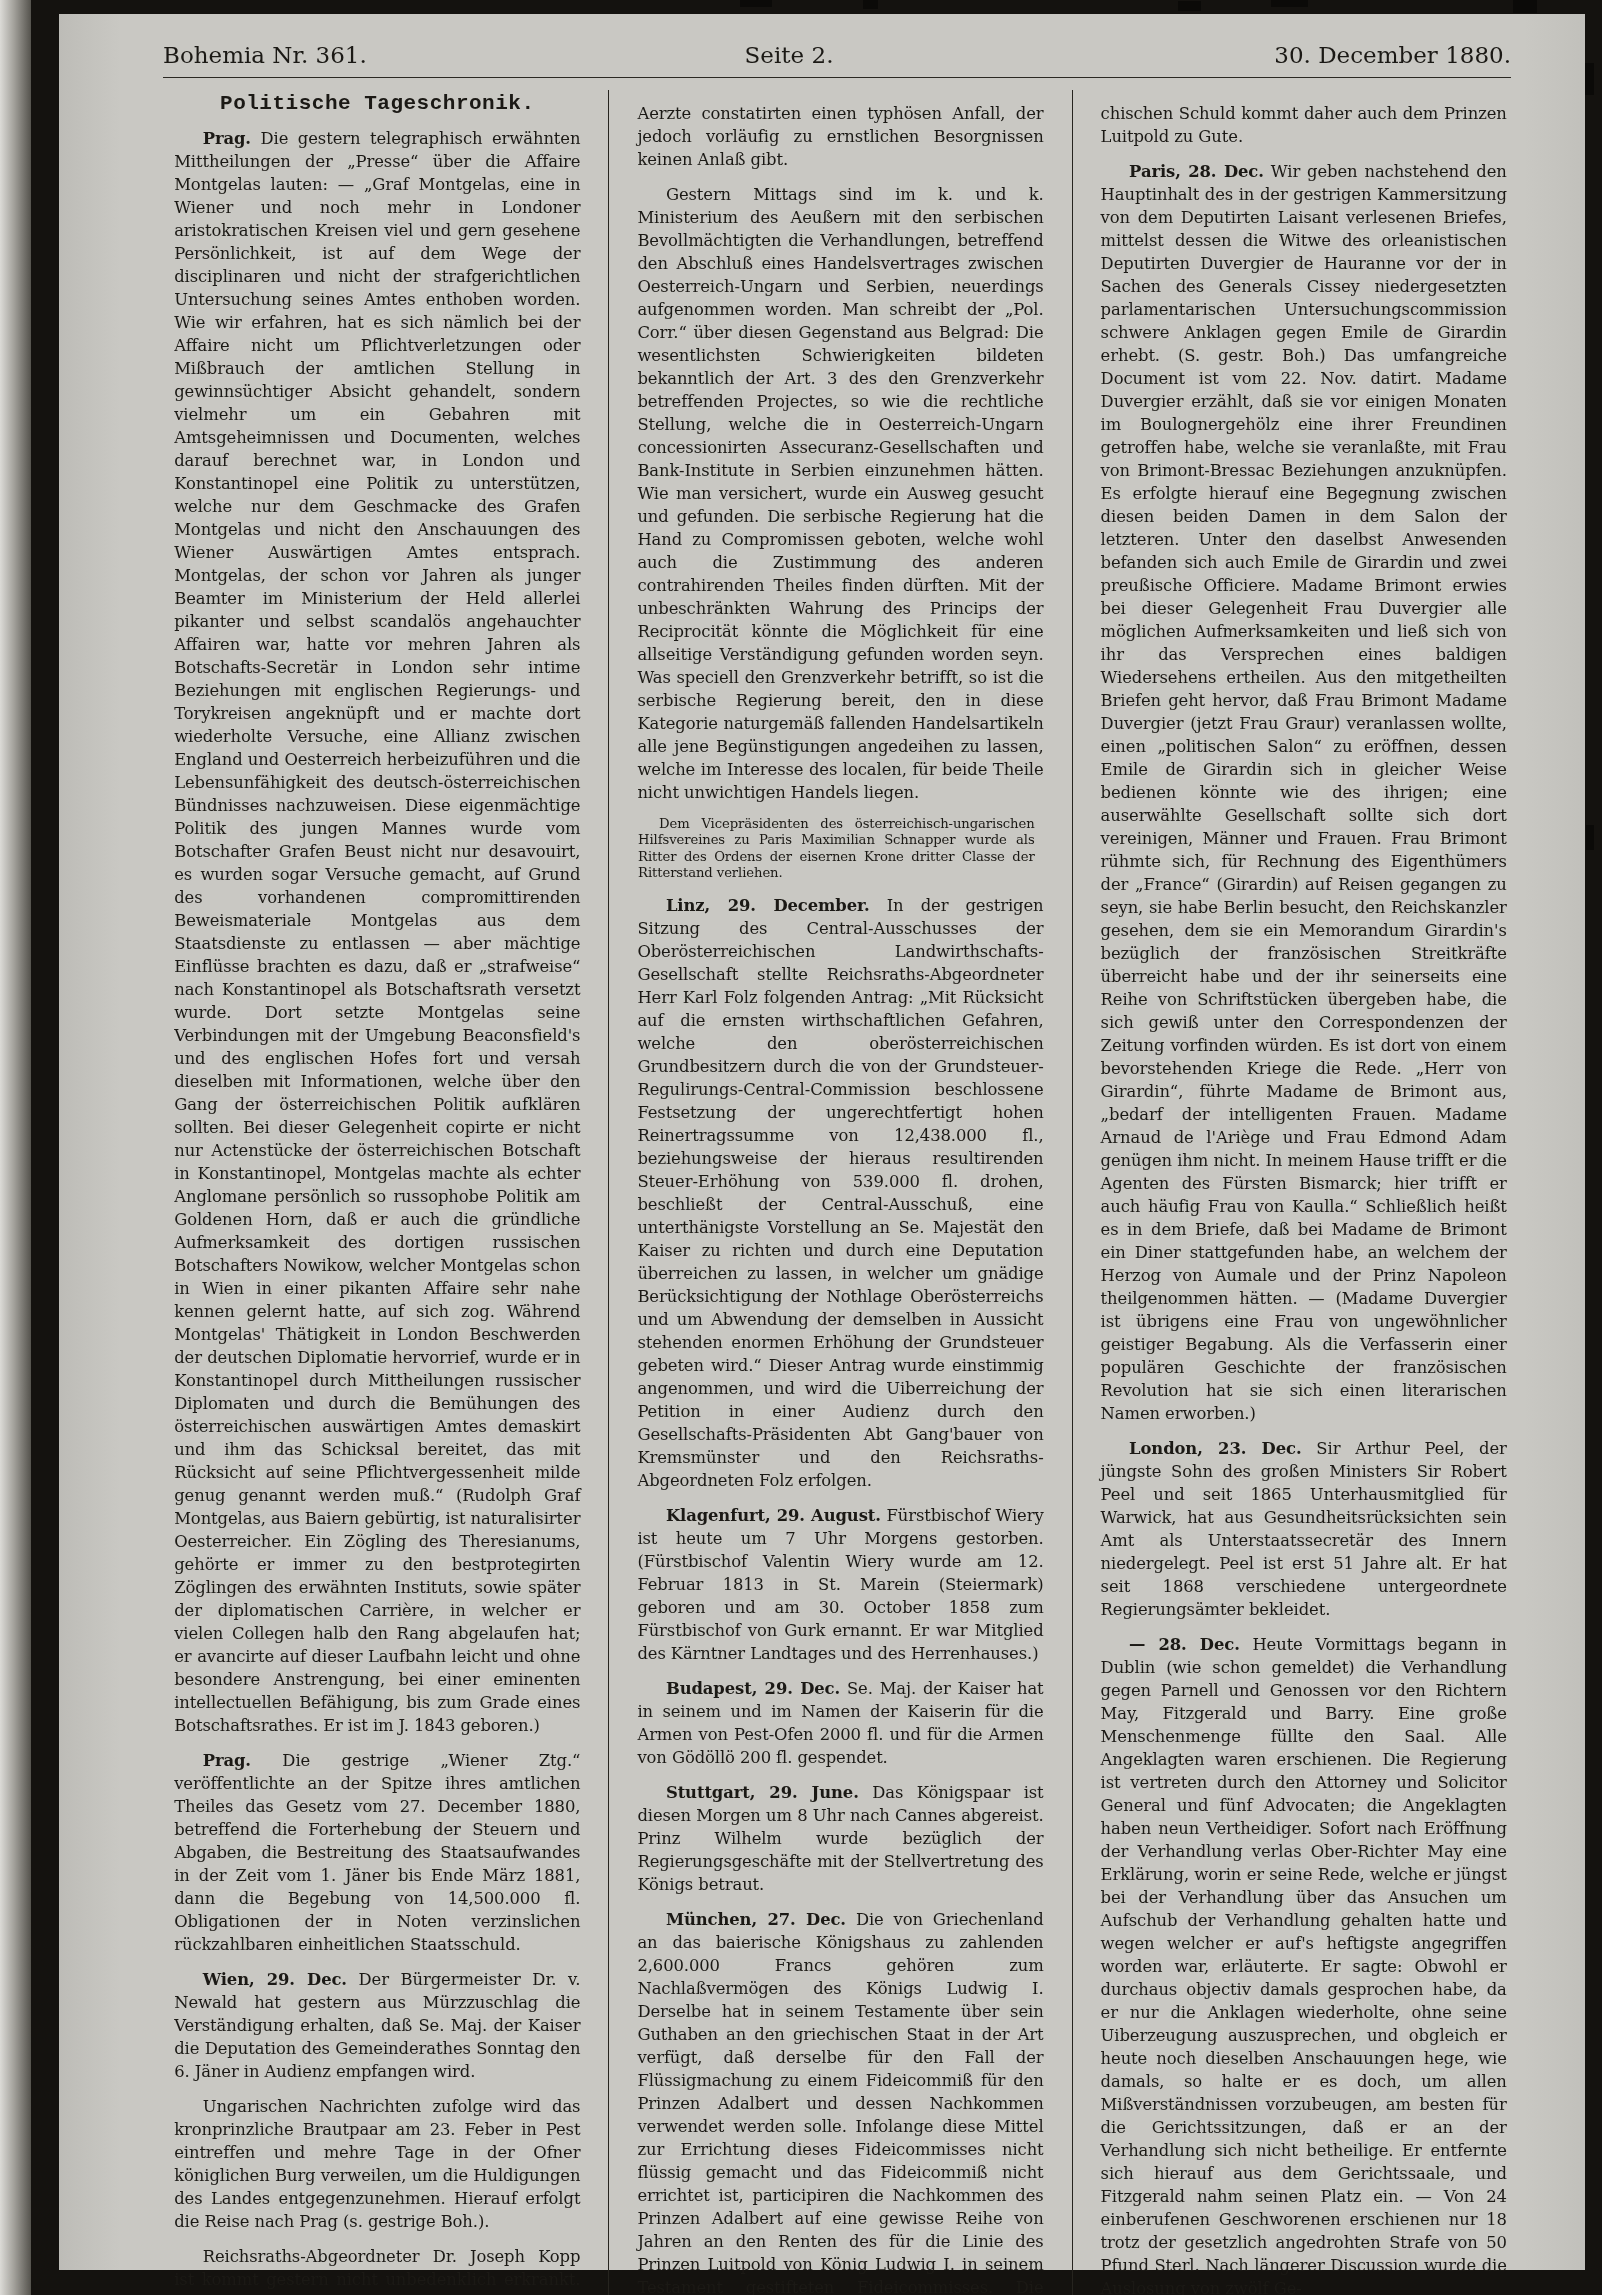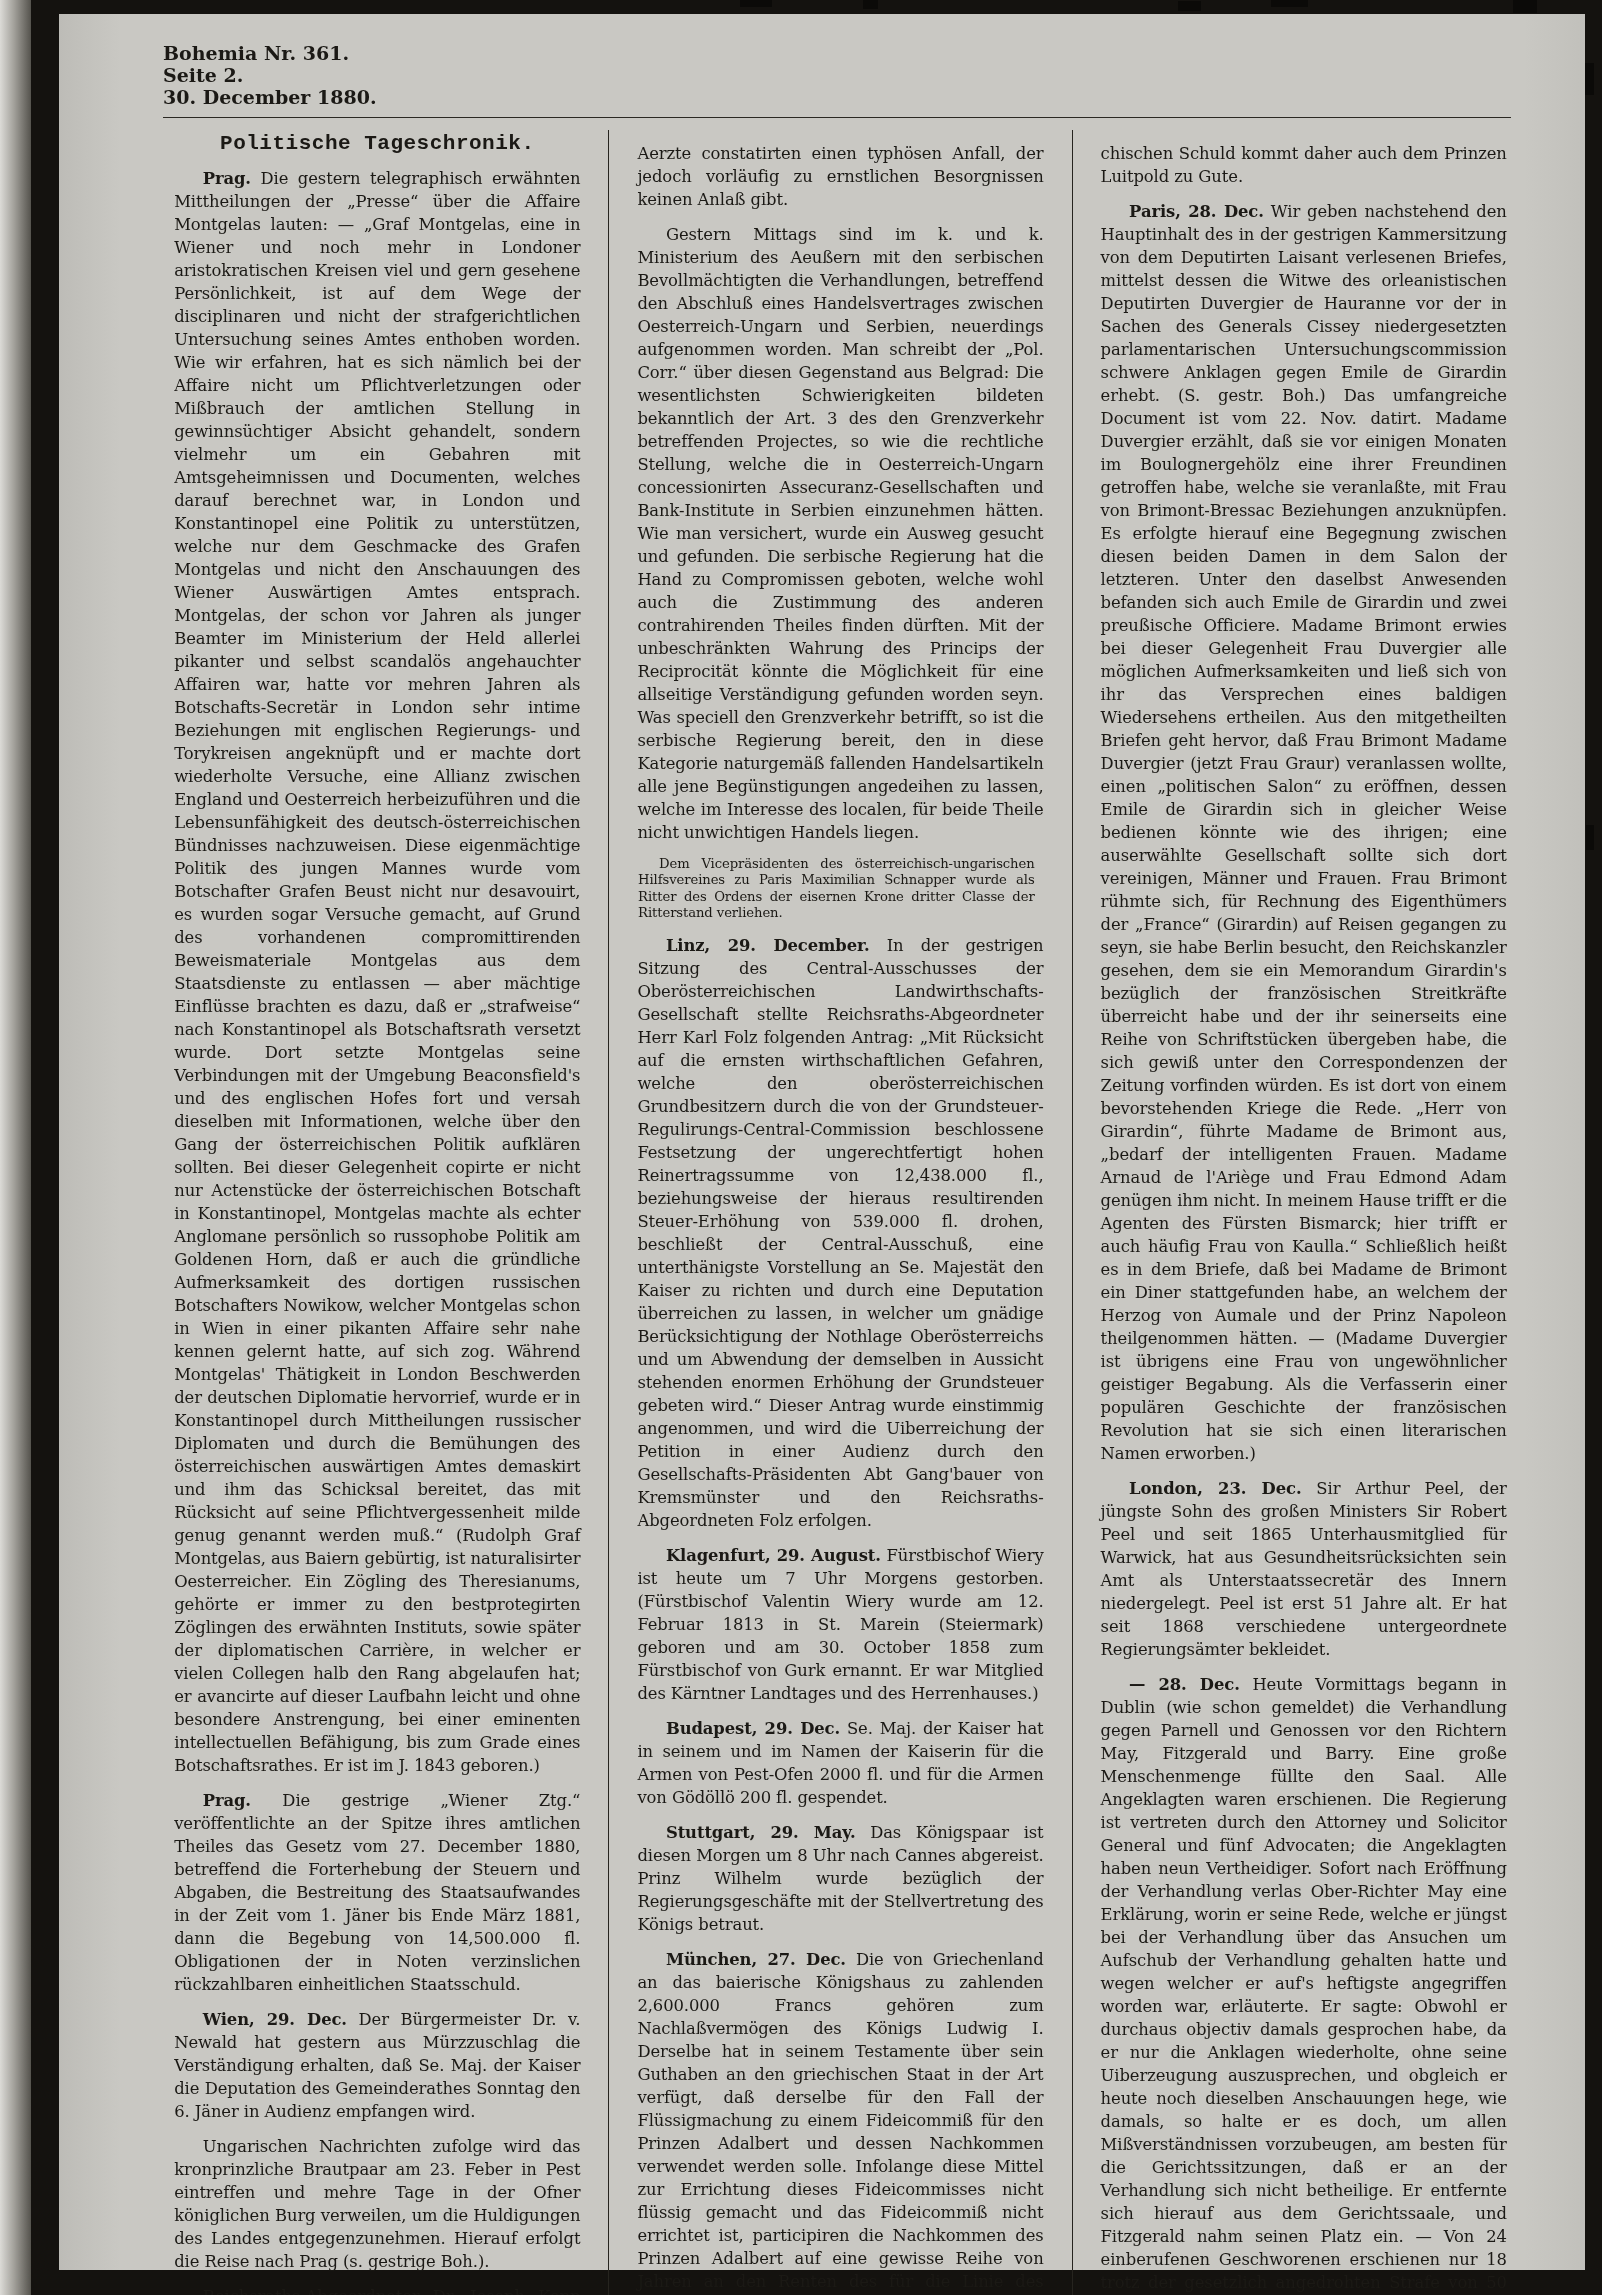--- a/index.html
+++ b/index.html
@@ -8,21 +8,21 @@
          font-family:"DejaVu Serif", serif;}
   
   .edge-left{position:absolute;left:0;top:0;bottom:0;width:31px;
              background:linear-gradient(90deg,#dcdbd7 0,#a3a19b 45%,#55534d 100%);}
   .artifact{position:absolute;background:#0b0a08;}
   
   .paper{position:absolute;left:59px;top:13.7px;right:18px;bottom:25px;
          background:linear-gradient(90deg,#bdbcb7 0,#c9c8c3 4%,#c9c8c3 96%,#c1c0bb 100%);
          color:#1b1915;}
   .masthead{display:flex;justify-content:space-between;align-items:baseline;
-            padding:28.5px 74px 8.5px 104px;font-weight:bold;font-size:19px;flex-direction:column;}
+            padding:28.5px 74px 8.5px 104px;font-weight:normal;font-size:23px;}
   .mh-center{margin-left:-63px;}
   .mh-rule{height:1.6px;background:#2b2923;margin:0 74px 11.6px 104px;}
   .columns{display:flex;align-items:stretch;margin:0 63px 0 100px;min-height:2157px;}
   .col{flex:1 1 0;padding:0 16px;font-size:16.4px;line-height:23px;text-align:justify;
        letter-spacing:-0.1px;}
   .col1{padding-left:3.2px;}
   .col3{padding-right:3.2px;}
   .col + .col{border-left:1.6px solid #26241f;}
   .section-title{text-align:center;font-weight:bold;font-size:21px;margin:2.1px 0 10.6px 0;
                  letter-spacing:0.5px;text-indent:0;font-family:Liberation Mono, monospace;}
@@ -64,21 +64,21 @@
         <p class="para"><span>Reichsraths-Abgeordneter Dr. Joseph Kopp ist kommt gestern nicht unbedenklich erkrankt. Die</span></p>
       </div>
 
       <div class="col col2">
         <p class="para cont"><span>Aerzte constatirten einen typhösen Anfall, der jedoch vorläufig zu ernstlichen Besorgnissen keinen Anlaß gibt.</span></p>
         <p class="para"><span>Gestern Mittags sind im k. und k. Ministerium des Aeußern mit den serbischen Bevollmächtigten die Verhandlungen, betreffend den Abschluß eines Handelsvertrages zwischen Oesterreich-Ungarn und Serbien, neuerdings aufgenommen worden. Man schreibt der „Pol. Corr.“ über diesen Gegenstand aus Belgrad: Die wesentlichsten Schwierigkeiten bildeten bekanntlich der Art. 3 des den Grenzverkehr betreffenden Projectes, so wie die rechtliche Stellung, welche die in Oesterreich-Ungarn concessionirten Assecuranz-Gesellschaften und Bank-Institute in Serbien einzunehmen hätten. Wie man versichert, wurde ein Ausweg gesucht und gefunden. Die serbische Regierung hat die Hand zu Compromissen geboten, welche wohl auch die Zustimmung des anderen contrahirenden Theiles finden dürften. Mit der unbeschränkten Wahrung des Princips der Reciprocität könnte die Möglichkeit für eine allseitige Verständigung gefunden worden seyn. Was speciell den Grenzverkehr betrifft, so ist die serbische Regierung bereit, den in diese Kategorie naturgemäß fallenden Handelsartikeln alle jene Begünstigungen angedeihen zu lassen, welche im Interesse des localen, für beide Theile nicht unwichtigen Handels liegen.</span></p>
         <p class="para smallnote"><span>Dem Vicepräsidenten des österreichisch-ungarischen Hilfsvereines zu Paris Maximilian Schnapper wurde als Ritter des Ordens der eisernen Krone dritter Classe der Ritterstand verliehen.</span></p>
         <p class="para"><b class="lead">Linz, 29. December.</b> <span>In der gestrigen Sitzung des Central-Ausschusses der Oberösterreichischen Landwirthschafts-Gesellschaft stellte Reichsraths-Abgeordneter Herr Karl Folz folgenden Antrag: „Mit Rücksicht auf die ernsten wirthschaftlichen Gefahren, welche den oberösterreichischen Grundbesitzern durch die von der Grundsteuer-Regulirungs-Central-Commission beschlossene Festsetzung der ungerechtfertigt hohen Reinertragssumme von 12,438.000 fl., beziehungsweise der hieraus resultirenden Steuer-Erhöhung von 539.000 fl. drohen, beschließt der Central-Ausschuß, eine unterthänigste Vorstellung an Se. Majestät den Kaiser zu richten und durch eine Deputation überreichen zu lassen, in welcher um gnädige Berücksichtigung der Nothlage Oberösterreichs und um Abwendung der demselben in Aussicht stehenden enormen Erhöhung der Grundsteuer gebeten wird.“ Dieser Antrag wurde einstimmig angenommen, und wird die Uiberreichung der Petition in einer Audienz durch den Gesellschafts-Präsidenten Abt Gang'bauer von Kremsmünster und den Reichsraths-Abgeordneten Folz erfolgen.</span></p>
         <p class="para"><b class="lead">Klagenfurt, 29. August.</b> <span>Fürstbischof Wiery ist heute um 7 Uhr Morgens gestorben. (Fürstbischof Valentin Wiery wurde am 12. Februar 1813 in St. Marein (Steiermark) geboren und am 30. October 1858 zum Fürstbischof von Gurk ernannt. Er war Mitglied des Kärntner Landtages und des Herrenhauses.)</span></p>
         <p class="para"><b class="lead">Budapest, 29. Dec.</b> <span>Se. Maj. der Kaiser hat in seinem und im Namen der Kaiserin für die Armen von Pest-Ofen 2000 fl. und für die Armen von Gödöllö 200 fl. gespendet.</span></p>
-        <p class="para"><b class="lead">Stuttgart, 29. May.</b> <span>Das Königspaar ist diesen Morgen um 8 Uhr nach Cannes abgereist. Prinz Wilhelm wurde bezüglich der Regierungsgeschäfte mit der Stellvertretung des Königs betraut.</span></p>
+        <p class="para"><b class="lead">Stuttgart, 29. June.</b> <span>Das Königspaar ist diesen Morgen um 8 Uhr nach Cannes abgereist. Prinz Wilhelm wurde bezüglich der Regierungsgeschäfte mit der Stellvertretung des Königs betraut.</span></p>
         <p class="para"><b class="lead">München, 27. Dec.</b> <span>Die von Griechenland an das baierische Königshaus zu zahlenden 2,600.000 Francs gehören zum Nachlaßvermögen des Königs Ludwig I. Derselbe hat in seinem Testamente über sein Guthaben an den griechischen Staat in der Art verfügt, daß derselbe für den Fall der Flüssigmachung zu einem Fideicommiß für den Prinzen Adalbert und dessen Nachkommen verwendet werden solle. Infolange diese Mittel zur Errichtung dieses Fideicommisses nicht flüssig gemacht und das Fideicommiß nicht errichtet ist, participiren die Nachkommen des Prinzen Adalbert auf eine gewisse Reihe von Jahren an den Renten des für die Linie des Prinzen Luitpold von König Ludwig I. in seinem Testament gestifteten Fideicommisses. Die Heimzahlung der grie-</span></p>
       </div>
 
       <div class="col col3">
         <p class="para cont"><span>chischen Schuld kommt daher auch dem Prinzen Luitpold zu Gute.</span></p>
         <p class="para"><b class="lead">Paris, 28. Dec.</b> <span>Wir geben nachstehend den Hauptinhalt des in der gestrigen Kammersitzung von dem Deputirten Laisant verlesenen Briefes, mittelst dessen die Witwe des orleanistischen Deputirten Duvergier de Hauranne vor der in Sachen des Generals Cissey niedergesetzten parlamentarischen Untersuchungscommission schwere Anklagen gegen Emile de Girardin erhebt. (S. gestr. Boh.) Das umfangreiche Document ist vom 22. Nov. datirt. Madame Duvergier erzählt, daß sie vor einigen Monaten im Boulognergehölz eine ihrer Freundinen getroffen habe, welche sie veranlaßte, mit Frau von Brimont-Bressac Beziehungen anzuknüpfen. Es erfolgte hierauf eine Begegnung zwischen diesen beiden Damen in dem Salon der letzteren. Unter den daselbst Anwesenden befanden sich auch Emile de Girardin und zwei preußische Officiere. Madame Brimont erwies bei dieser Gelegenheit Frau Duvergier alle möglichen Aufmerksamkeiten und ließ sich von ihr das Versprechen eines baldigen Wiedersehens ertheilen. Aus den mitgetheilten Briefen geht hervor, daß Frau Brimont Madame Duvergier (jetzt Frau Graur) veranlassen wollte, einen „politischen Salon“ zu eröffnen, dessen Emile de Girardin sich in gleicher Weise bedienen könnte wie des ihrigen; eine auserwählte Gesellschaft sollte sich dort vereinigen, Männer und Frauen. Frau Brimont rühmte sich, für Rechnung des Eigenthümers der „France“ (Girardin) auf Reisen gegangen zu seyn, sie habe Berlin besucht, den Reichskanzler gesehen, dem sie ein Memorandum Girardin's bezüglich der französischen Streitkräfte überreicht habe und der ihr seinerseits eine Reihe von Schriftstücken übergeben habe, die sich gewiß unter den Correspondenzen der Zeitung vorfinden würden. Es ist dort von einem bevorstehenden Kriege die Rede. „Herr von Girardin“, führte Madame de Brimont aus, „bedarf der intelligenten Frauen. Madame Arnaud de l'Ariège und Frau Edmond Adam genügen ihm nicht. In meinem Hause trifft er die Agenten des Fürsten Bismarck; hier trifft er auch häufig Frau von Kaulla.“ Schließlich heißt es in dem Briefe, daß bei Madame de Brimont ein Diner stattgefunden habe, an welchem der Herzog von Aumale und der Prinz Napoleon theilgenommen hätten. — (Madame Duvergier ist übrigens eine Frau von ungewöhnlicher geistiger Begabung. Als die Verfasserin einer populären Geschichte der französischen Revolution hat sie sich einen literarischen Namen erworben.)</span></p>
         <p class="para"><b class="lead">London, 23. Dec.</b> <span>Sir Arthur Peel, der jüngste Sohn des großen Ministers Sir Robert Peel und seit 1865 Unterhausmitglied für Warwick, hat aus Gesundheitsrücksichten sein Amt als Unterstaatssecretär des Innern niedergelegt. Peel ist erst 51 Jahre alt. Er hat seit 1868 verschiedene untergeordnete Regierungsämter bekleidet.</span></p>
         <p class="para"><b class="lead">— 28. Dec.</b> <span>Heute Vormittags begann in Dublin (wie schon gemeldet) die Verhandlung gegen Parnell und Genossen vor den Richtern May, Fitzgerald und Barry. Eine große Menschenmenge füllte den Saal. Alle Angeklagten waren erschienen. Die Regierung ist vertreten durch den Attorney und Solicitor General und fünf Advocaten; die Angeklagten haben neun Vertheidiger. Sofort nach Eröffnung der Verhandlung verlas Ober-Richter May eine Erklärung, worin er seine Rede, welche er jüngst bei der Verhandlung über das Ansuchen um Aufschub der Verhandlung gehalten hatte und wegen welcher er auf's heftigste angegriffen worden war, erläuterte. Er sagte: Obwohl er durchaus objectiv damals gesprochen habe, da er nur die Anklagen wiederholte, ohne seine Uiberzeugung auszusprechen, und obgleich er heute noch dieselben Anschauungen hege, wie damals, so halte er es doch, um allen Mißverständnissen vorzubeugen, am besten für die Gerichtssitzungen, daß er an der Verhandlung sich nicht betheilige. Er entfernte sich hierauf aus dem Gerichtssaale, und Fitzgerald nahm seinen Platz ein. — Von 24 einberufenen Geschworenen erschienen nur 18 trotz der gesetzlich angedrohten Strafe von 50 Pfund Sterl. Nach längerer Discussion wurde die Auslosung von zwölf Ge-</span></p>
       </div>
 

